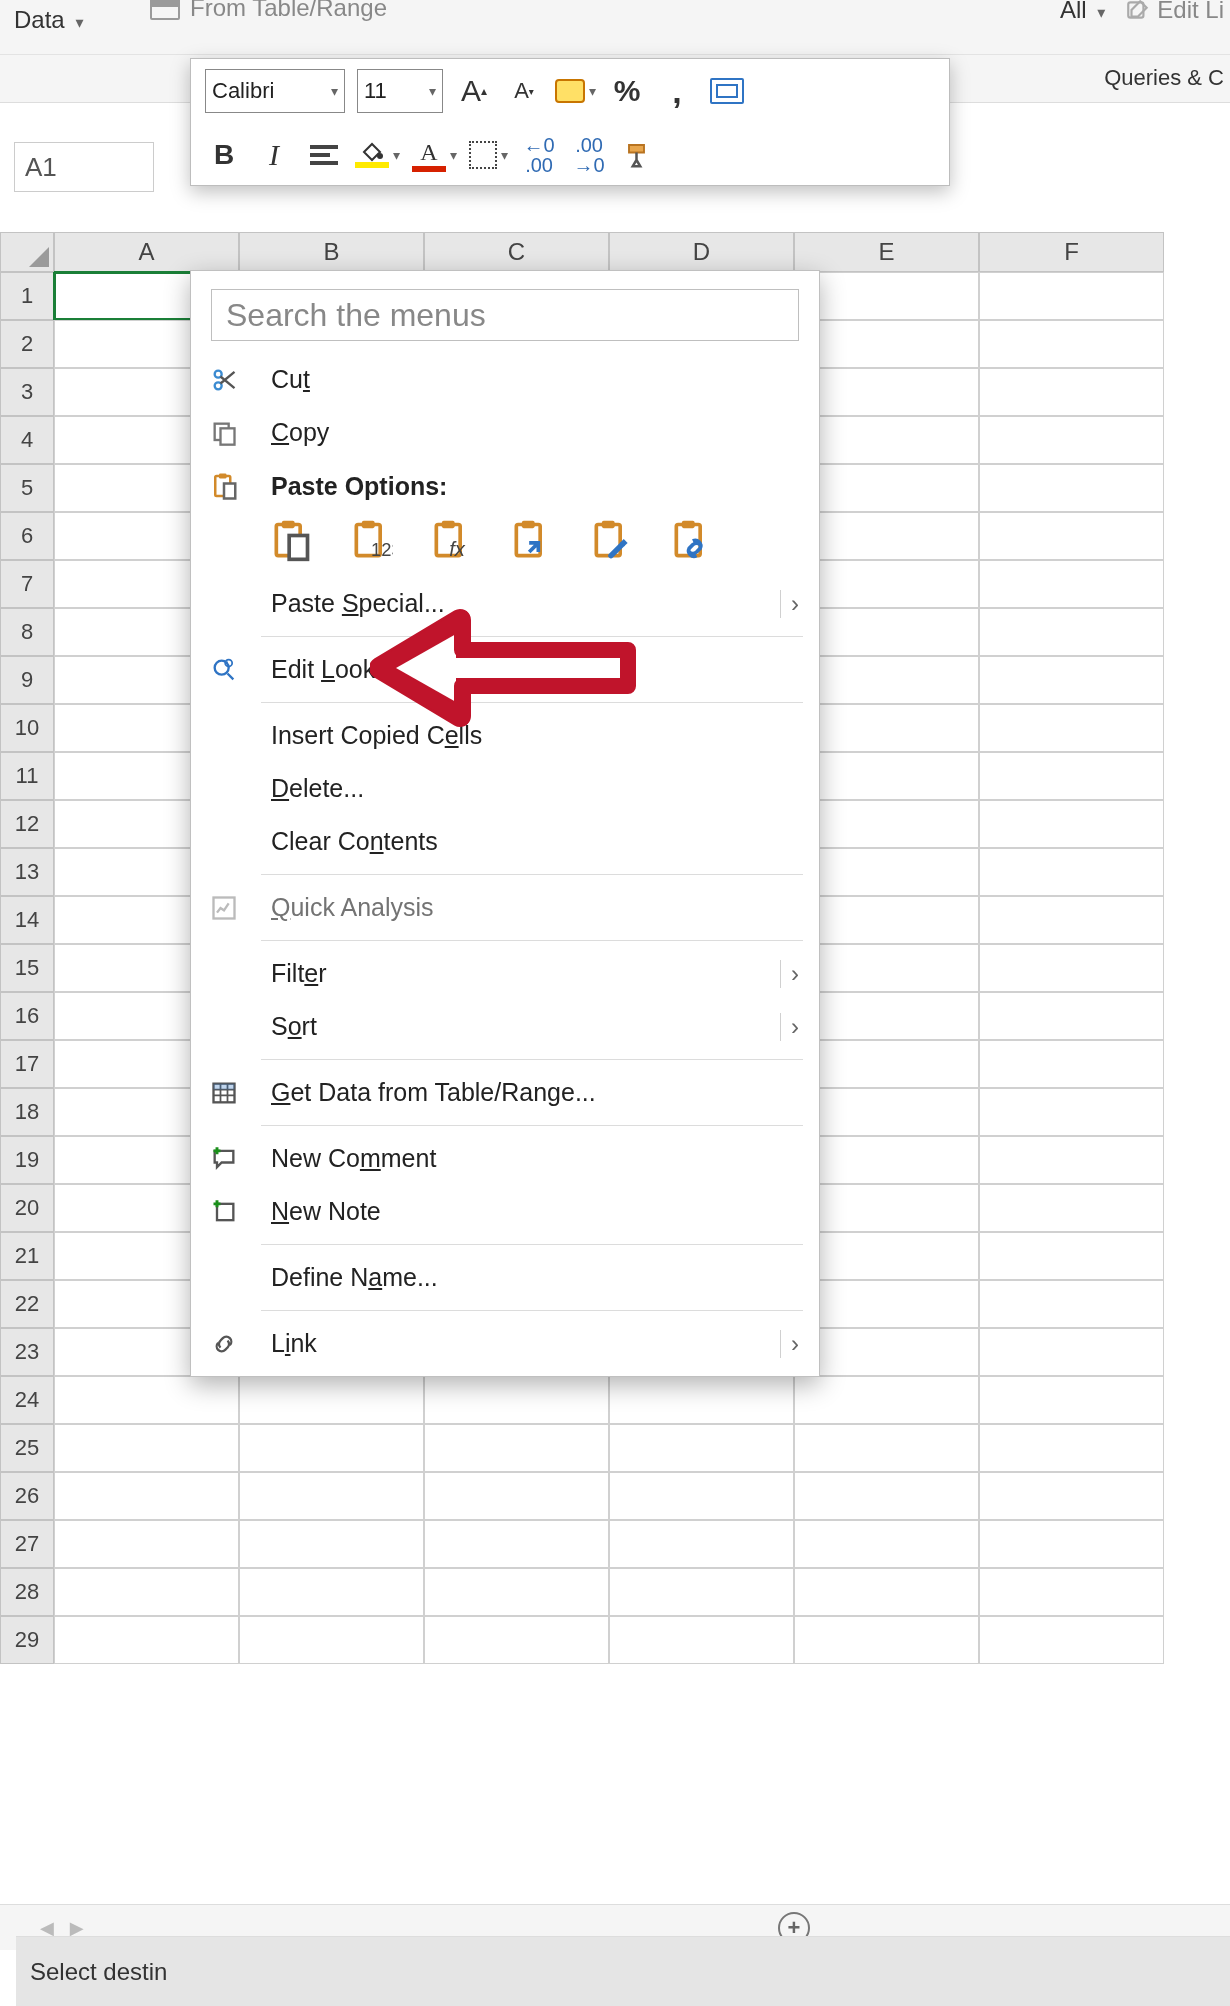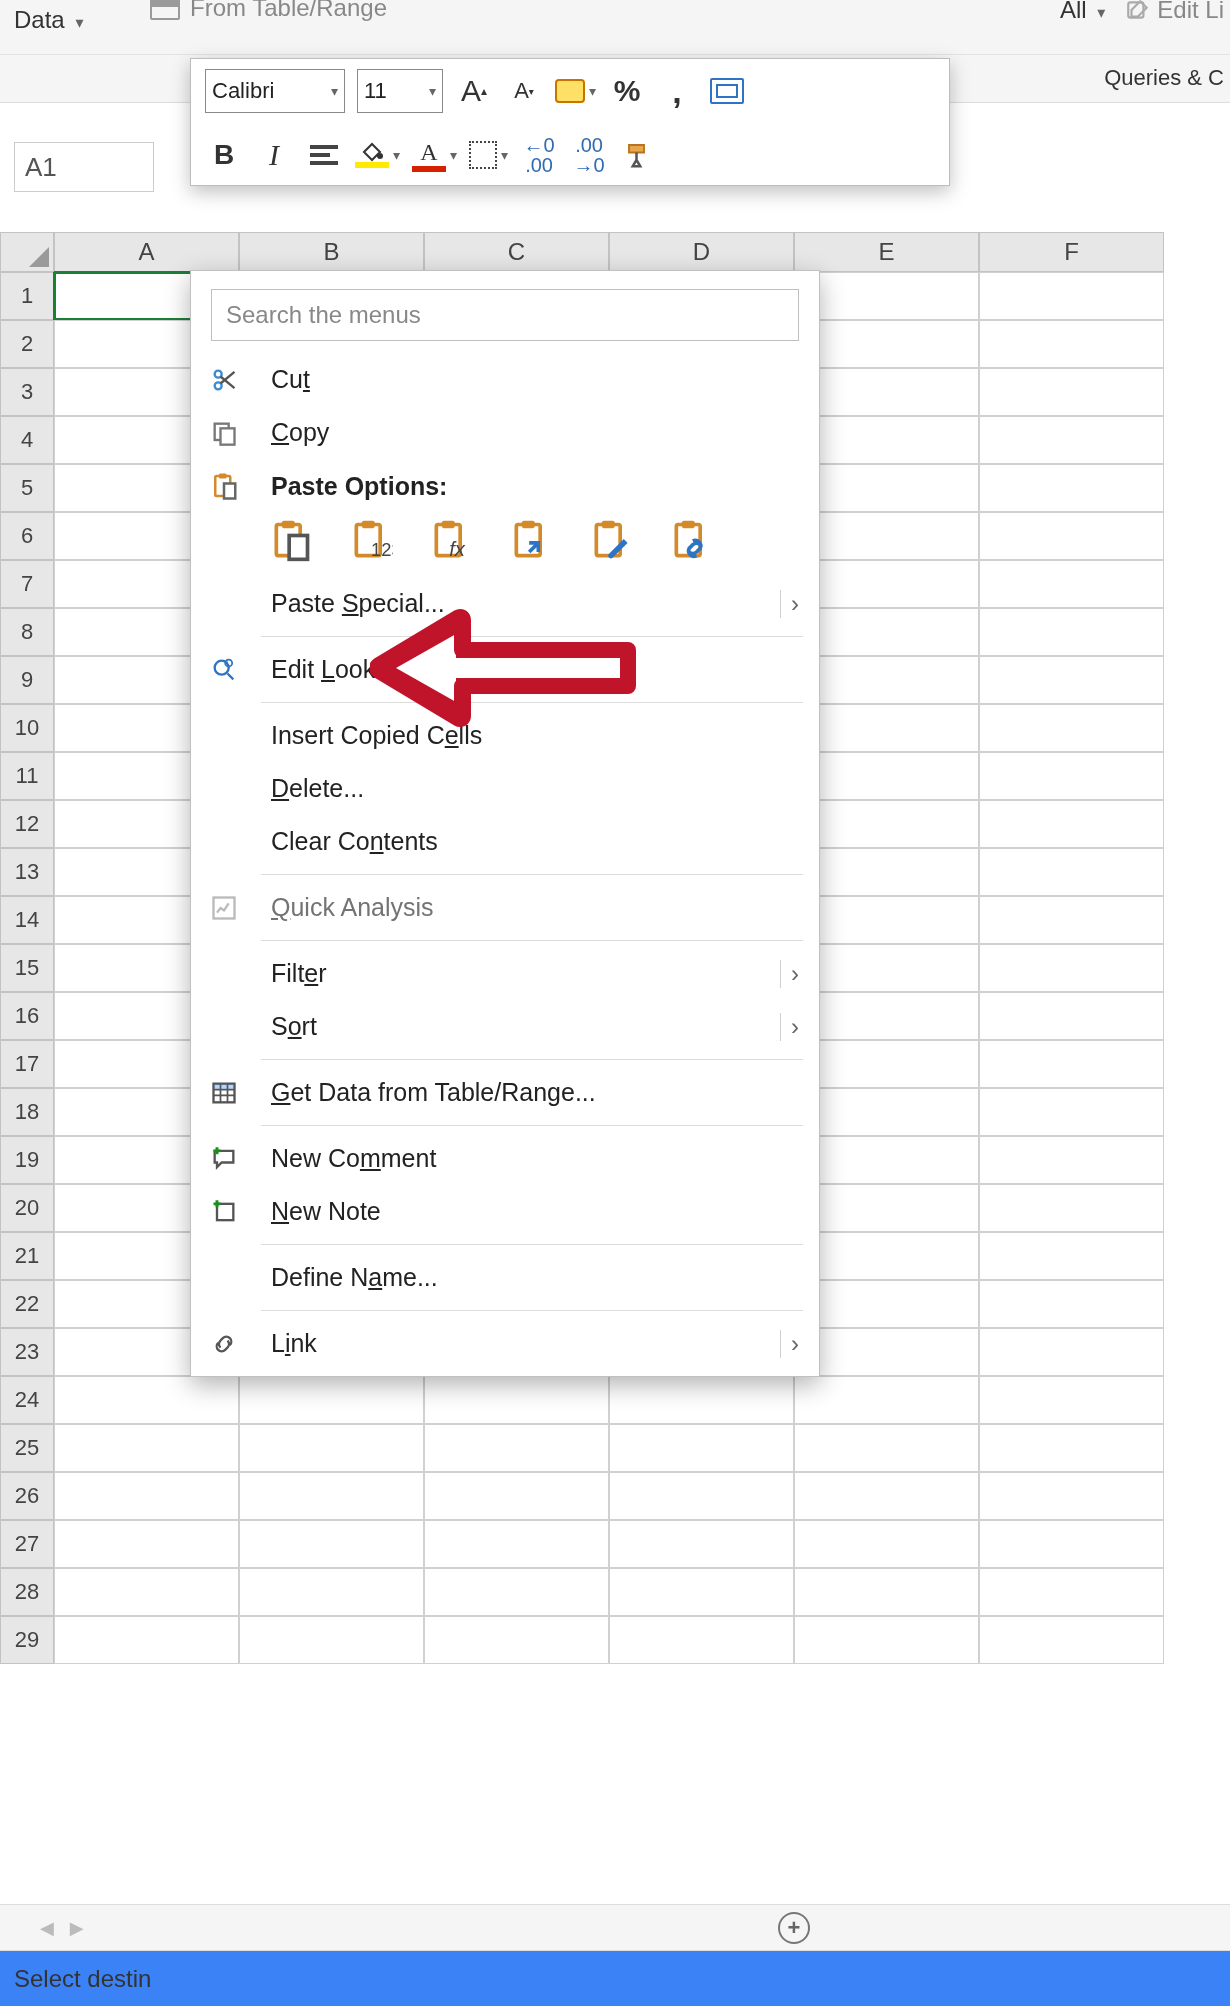--- a/index.html
+++ b/index.html
@@ -135,40 +135,40 @@
     z-index:2;
   }
   .tri { font-size:18px; color:#bbb; }
   .add-circle {
     width:32px; height:32px; border:2px solid #777; border-radius:50%;
     display:flex; align-items:center; justify-content:center; font-size:22px; color:#666; font-weight:700;
     margin-left:auto; margin-right:420px;
   }
 
   .status-bar {
-    position:absolute; left:0; right:0; bottom:0; height:56px;
-    background:#3b82f6; border-top:1px solid #ddd;
+    position:absolute; left:16px; right:0; bottom:0; height:70px;
+    background:#e5e5e5; border-top:1px solid #ddd;
     display:flex; align-items:center; padding-left:14px; font-size:24px; color:#333;
     z-index:2;
   }
 
   
   .context-menu {
     position:absolute; left:190px; top:270px;
     width:630px;
     background:#fff; border:1px solid #c0c0c0;
     box-shadow:0 8px 24px rgba(0,0,0,.3);
     z-index:20;
     padding-bottom:6px;
   }
   .cm-search {
     margin:18px 20px 12px;
     height:52px; border:1px solid #bfbfbf;
     display:flex; align-items:center; padding:0 14px;
-    color:#888; font-size:24px;
+    color:#888; font-size:32px;
   }
   .cm-item {
     display:flex; align-items:center;
     padding:12px 20px 12px 8px;
     font-size:25px; color:#222;
     position:relative;
     gap:22px;
   }
   .cm-item.disabled { color:#737373; }
   .cm-item .icon-slot {

